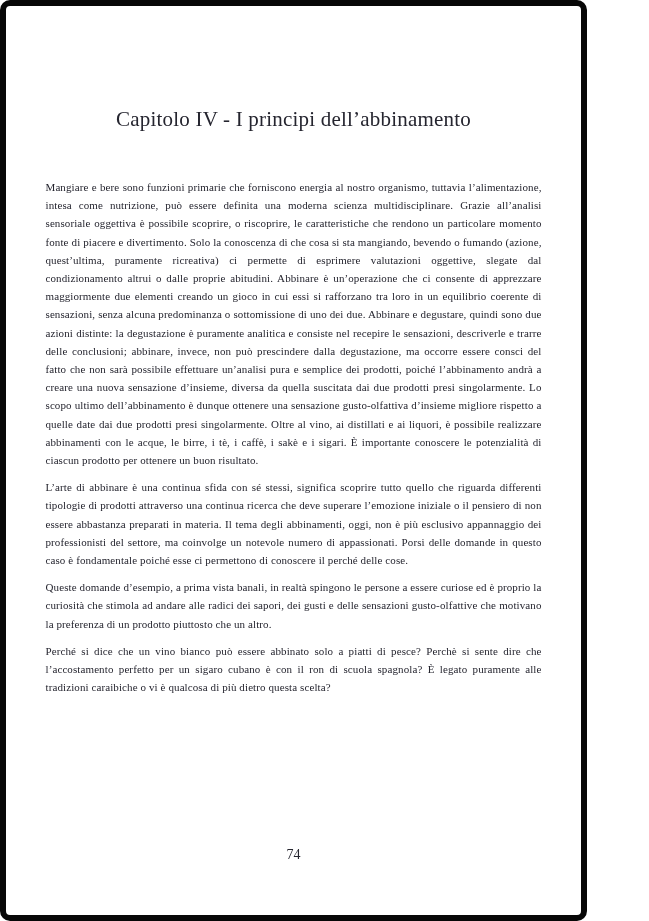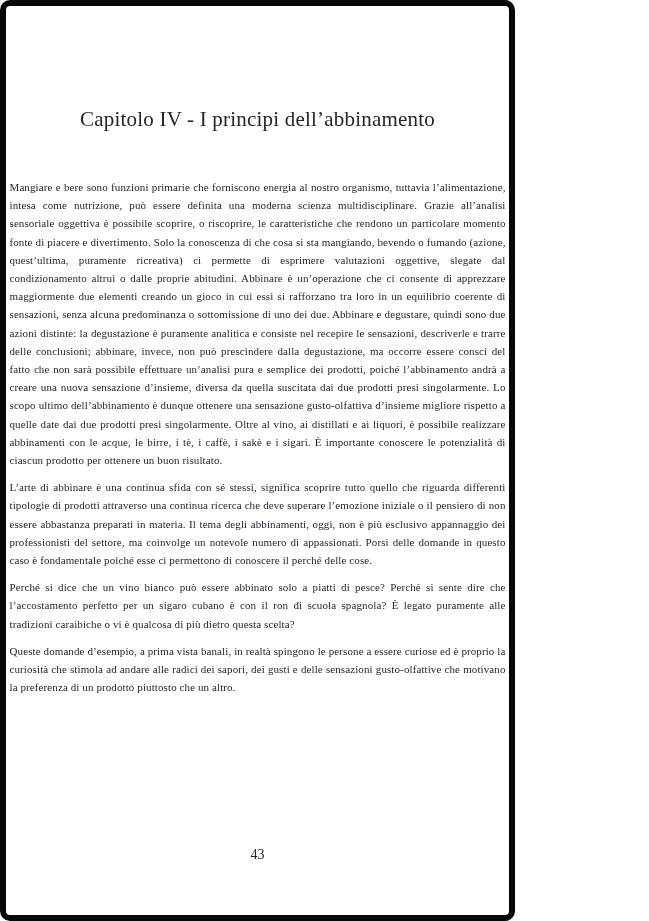--- a/index.html
+++ b/index.html
@@ -2,21 +2,21 @@
 <html><head>
 <meta charset="utf-8">
 <style>
   html, body {
     margin: 0;
     padding: 0;
     background: #ffffff;
   }
   .page {
     position: relative;
-    width: 515px;
+    width: 587px;
     height: 921px;
     box-sizing: border-box;
     border: 6px solid #070707;
     border-radius: 10px;
     background: #ffffff;
     font-family: "Liberation Serif", serif;
     color: #25252f;
     overflow: hidden;
   }
   .chapter-title {
@@ -51,19 +51,19 @@
 </head>
 <body>
 
 <div class="page">
 
   <h1 class="chapter-title">Capitolo IV - I principi dell’abbinamento</h1>
 
   <div class="content">
     <p>Mangiare e bere sono funzioni primarie che forniscono energia al nostro organismo, tuttavia l’alimentazione, intesa come nutrizione, può essere definita una moderna scienza multidisciplinare. Grazie all’analisi sensoriale oggettiva è possibile scoprire, o riscoprire, le caratteristiche che rendono un particolare momento fonte di piacere e divertimento. Solo la conoscenza di che cosa si sta mangiando, bevendo o fumando (azione, quest’ultima, puramente ricreativa) ci permette di esprimere valutazioni oggettive, slegate dal condizionamento altrui o dalle proprie abitudini. Abbinare è un’operazione che ci consente di apprezzare maggiormente due elementi creando un gioco in cui essi si rafforzano tra loro in un equilibrio coerente di sensazioni, senza alcuna predominanza o sottomissione di uno dei due. Abbinare e degustare, quindi sono due azioni distinte: la degustazione è puramente analitica e consiste nel recepire le sensazioni, descriverle e trarre delle conclusioni; abbinare, invece, non può prescindere dalla degustazione, ma occorre essere consci del fatto che non sarà possibile effettuare un’analisi pura e semplice dei prodotti, poiché l’abbinamento andrà a creare una nuova sensazione d’insieme, diversa da quella suscitata dai due prodotti presi singolarmente. Lo scopo ultimo dell’abbinamento è dunque ottenere una sensazione gusto-olfattiva d’insieme migliore rispetto a quelle date dai due prodotti presi singolarmente. Oltre al vino, ai distillati e ai liquori, è possibile realizzare abbinamenti con le acque, le birre, i tè, i caffè, i sakè e i sigari. È importante conoscere le potenzialità di ciascun prodotto per ottenere un buon risultato.</p>
     <p>L’arte di abbinare è una continua sfida con sé stessi, significa scoprire tutto quello che riguarda differenti tipologie di prodotti attraverso una continua ricerca che deve superare l’emozione iniziale o il pensiero di non essere abbastanza preparati in materia. Il tema degli abbinamenti, oggi, non è più esclusivo appannaggio dei professionisti del settore, ma coinvolge un notevole numero di appassionati. Porsi delle domande in questo caso è fondamentale poiché esse ci permettono di conoscere il perché delle cose.</p>
+    <p>Queste domande d’esempio, a prima vista banali, in realtà spingono le persone a essere curiose ed è proprio la curiosità che stimola ad andare alle radici dei sapori, dei gusti e delle sensazioni gusto-olfattive che motivano la preferenza di un prodotto piuttosto che un altro.</p>
     <p>Perché si dice che un vino bianco può essere abbinato solo a piatti di pesce? Perchè si sente dire che l’accostamento perfetto per un sigaro cubano è con il ron di scuola spagnola? È legato puramente alle tradizioni caraibiche o vi è qualcosa di più dietro questa scelta?</p>
-    <p>Queste domande d’esempio, a prima vista banali, in realtà spingono le persone a essere curiose ed è proprio la curiosità che stimola ad andare alle radici dei sapori, dei gusti e delle sensazioni gusto-olfattive che motivano la preferenza di un prodotto piuttosto che un altro.</p>
   </div>
 
-  <div class="page-number">43</div>
+  <div class="page-number">74</div>
 
 </div>
 
 </body></html>

